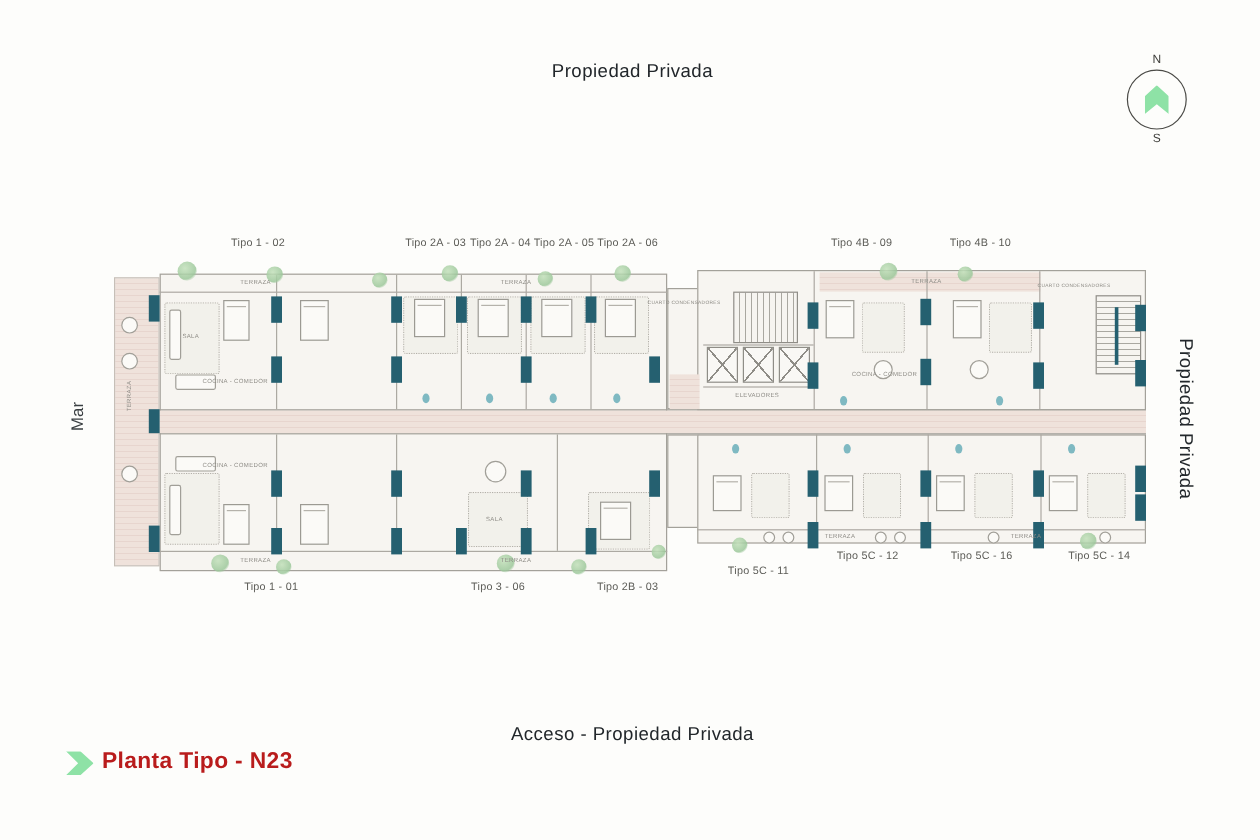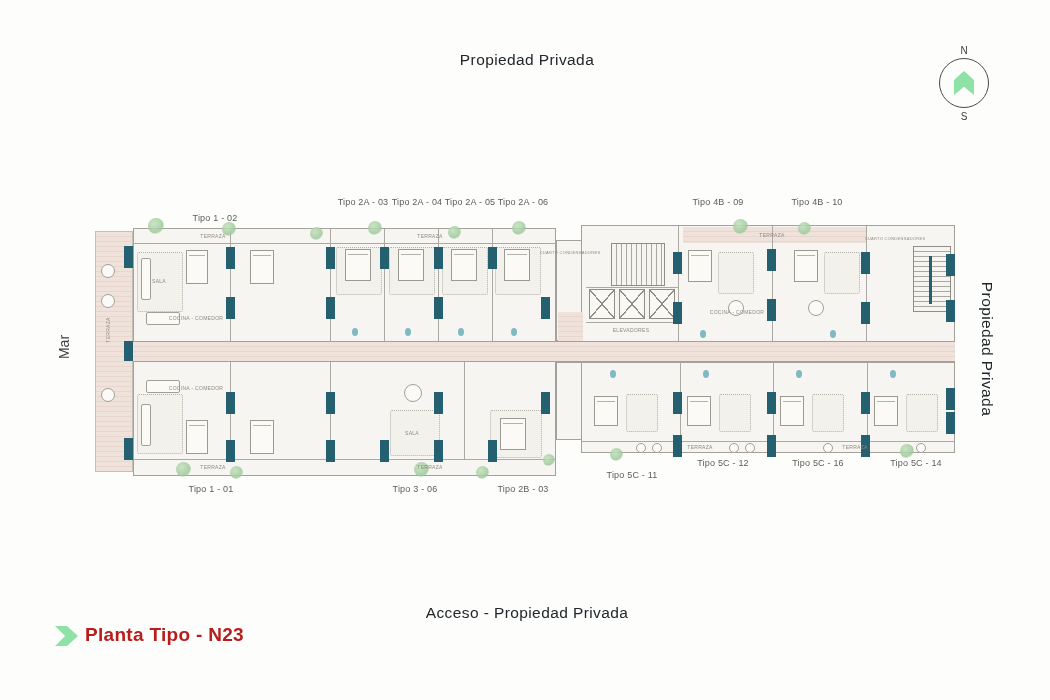--- a/index.html
+++ b/index.html
@@ -62,28 +62,28 @@
 <div class="lbl boundary" style="left:527px;top:604px;transform:translateX(-50%);">Acceso - Propiedad Privada</div>
 
 <div class="compass"></div>
 <div class="compass-n" style="left:964px;top:50px;">N</div>
 <div class="compass-s" style="left:964px;top:116px;">S</div>
 <div class="compass-arrow"></div>
 
 <div class="logo-arrow"></div>
 <div class="title">Planta Tipo - N23</div>
 
-<div class="unit-label" style="left:215px;top:197px;margin-top:16px;">Tipo 1 - 02</div>
+<div class="unit-label" style="left:215px;top:197px;">Tipo 1 - 02</div>
 <div class="unit-label" style="left:363px;top:197px;">Tipo 2A - 03</div>
 <div class="unit-label" style="left:417px;top:197px;">Tipo 2A - 04</div>
 <div class="unit-label" style="left:470px;top:197px;">Tipo 2A - 05</div>
 <div class="unit-label" style="left:523px;top:197px;">Tipo 2A - 06</div>
 <div class="unit-label" style="left:718px;top:197px;">Tipo 4B - 09</div>
 <div class="unit-label" style="left:817px;top:197px;">Tipo 4B - 10</div>
-<div class="unit-label" style="left:211px;top:484px;text-align:right;">Tipo 1 - 01</div>
+<div class="unit-label" style="left:226px;top:484px;text-align:right;">Tipo 1 - 01</div>
 <div class="unit-label" style="left:415px;top:484px;">Tipo 3 - 06</div>
 <div class="unit-label" style="left:523px;top:484px;">Tipo 2B - 03</div>
 <div class="unit-label" style="left:632px;top:470px;">Tipo 5C - 11</div>
 <div class="unit-label" style="left:723px;top:458px;">Tipo 5C - 12</div>
 <div class="unit-label" style="left:818px;top:458px;">Tipo 5C - 16</div>
 <div class="unit-label" style="left:916px;top:458px;">Tipo 5C - 14</div>
 
 <div>
 
   <div class="pink" style="left:95px;top:231px;width:38px;height:241px;border:1px solid #C6BFB7;"></div>

